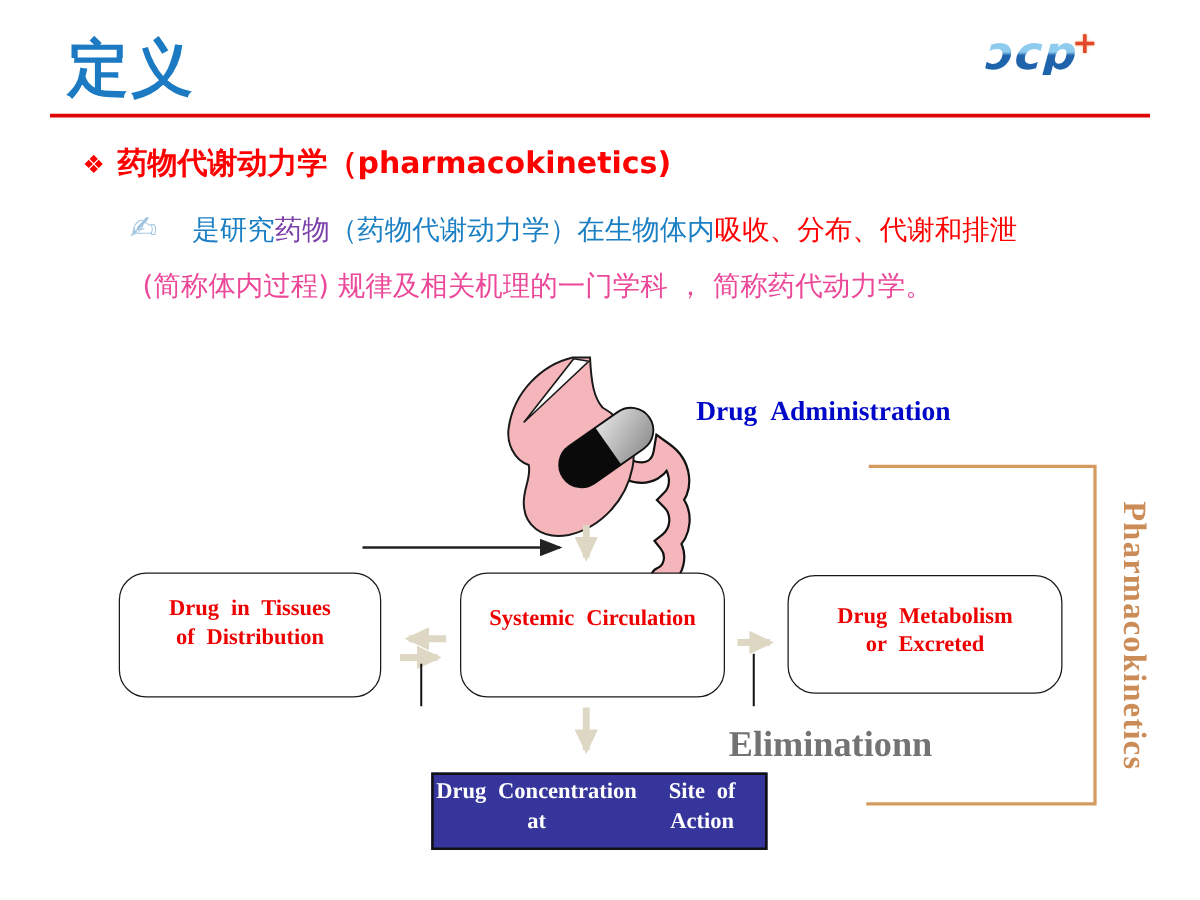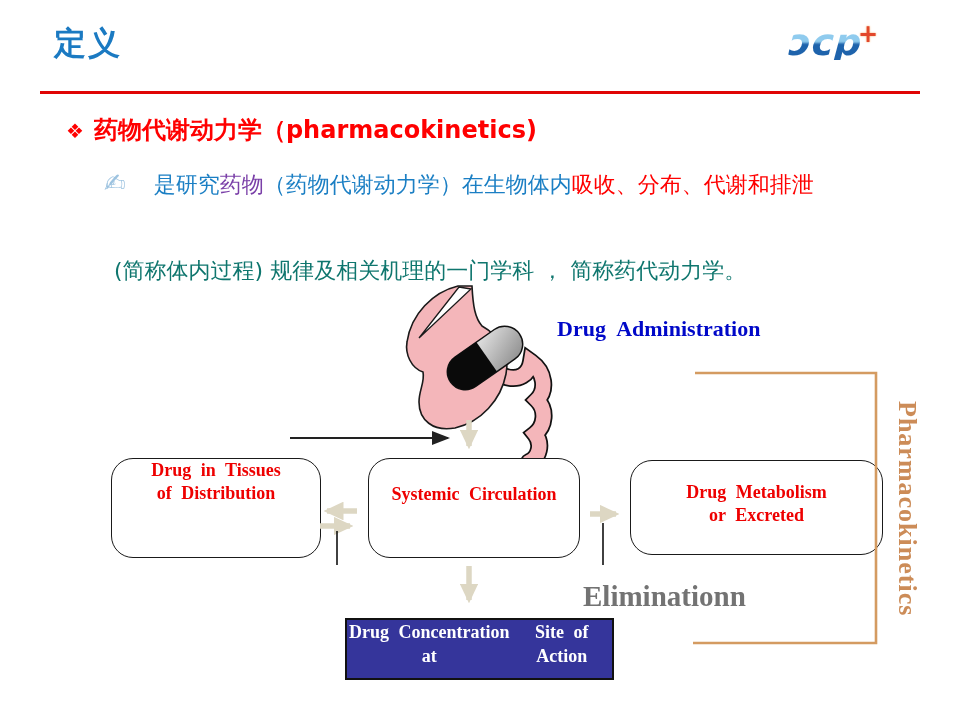--- a/index.html
+++ b/index.html
@@ -1,54 +1,54 @@
 <!DOCTYPE html>
 <html><head>
 <meta charset="utf-8">
 <style>
   html,body{margin:0;padding:0;background:#888;}
   #slide{position:relative;width:960px;height:720px;background:#ffffff;overflow:hidden;
          font-family:"DejaVu Sans","Liberation Sans",sans-serif;}
   .abs{position:absolute;}
 
   
-  #page-title{left:54px;top:22px;font-size:32px;font-weight:bold;color:#1B7AC2;letter-spacing:2px;}
+  #page-title{left:54px;top:22px;font-size:49px;font-weight:bold;color:#1B7AC2;letter-spacing:2px;}
   #divider{left:40px;top:91px;width:880px;height:3px;background:#E00505;}
 
   
   #logo{right:82px;top:26px;display:flex;align-items:flex-start;}
   .logo-letters{font-size:37px;line-height:34px;font-weight:900;font-style:italic;letter-spacing:1px;
     background:linear-gradient(180deg,#8FCBEE 0%,#8FCBEE 46%,#1E63AC 54%,#1E63AC 100%);
     -webkit-background-clip:text;background-clip:text;color:transparent;transform:skewX(-4deg);}
   .logo-plus{font-size:24px;font-weight:900;color:#E2472B;margin-left:-4px;margin-top:-6px;text-shadow:0 0 2px #F5A35C;}
 
   
   #heading{left:66px;top:114px;font-size:24px;font-weight:bold;color:#FF0000;}
   #heading .bullet{font-size:20px;margin-right:10px;}
 
   
   #def-line1{left:104px;top:168px;font-size:22px;white-space:nowrap;}
   #def-line1 .pen{color:#9DC3E0;font-size:26px;margin-right:28px;}
   .seg0{color:#1B7FC4;} .seg1{color:#7A3FA8;} .seg2{color:#1B7FC4;} .seg3{color:#FF0000;}
-  #def-line2{left:114px;top:214px;font-size:22px;color:#0f766e;white-space:nowrap;margin-top:42px;}
+  #def-line2{left:114px;top:214px;font-size:22px;color:#ec4899;white-space:nowrap;}
 
   
   .serif{font-family:"Liberation Serif","DejaVu Serif",serif;font-weight:bold;margin-top:16px;}
   #drug-admin{left:557px;top:300px;font-size:22px;color:#0008C8;word-spacing:6px;}
   #absorption{left:110px;top:410px;font-size:29px;color:#2121CC;}
   #distribution{left:207px;top:564px;font-size:29px;color:#2121CC;}
   #elimination{left:583px;top:564px;font-size:29px;color:#737373;}
 
   
   .rbox{border:1.6px solid #1a1a1a;border-radius:22px;background:#fff;color:#EE0000;
         font-family:"Liberation Serif","DejaVu Serif",serif;font-weight:bold;
         text-align:center;word-spacing:5px;line-height:1.25;}
-  #box-tissues{left:95px;top:458px;width:210px;height:100px;font-size:18px;padding-top:0;box-sizing:border-box;margin-left:16px;}
+  #box-tissues{left:95px;top:458px;width:210px;height:100px;font-size:18px;padding-top:16px;box-sizing:border-box;}
   #box-systemic{left:368px;top:458px;width:212px;height:100px;font-size:18px;padding-top:24px;box-sizing:border-box;}
-  #box-metabolism{left:630px;top:460px;width:253px;height:95px;font-size:18px;padding-top:20px;box-sizing:border-box;}
+  #box-metabolism{left:630px;top:460px;width:220px;height:95px;font-size:18px;padding-top:20px;box-sizing:border-box;}
 
   
   #box-site{left:345px;top:618px;width:265px;height:58px;background:#35359B;border:2px solid #111;
             color:#fff;font-family:"Liberation Serif","DejaVu Serif",serif;font-weight:bold;font-size:18px;
             text-align:center;word-spacing:5px;display:flex;flex-direction:row;justify-content:center;line-height:1.35;}
 
   
   #pk-vertical{left:884px;top:370px;height:278px;width:38px;writing-mode:vertical-rl;
                font-family:"Liberation Serif","DejaVu Serif",serif;font-weight:bold;font-size:26px;
                color:#CC8C58;text-align:center;letter-spacing:1px;}

